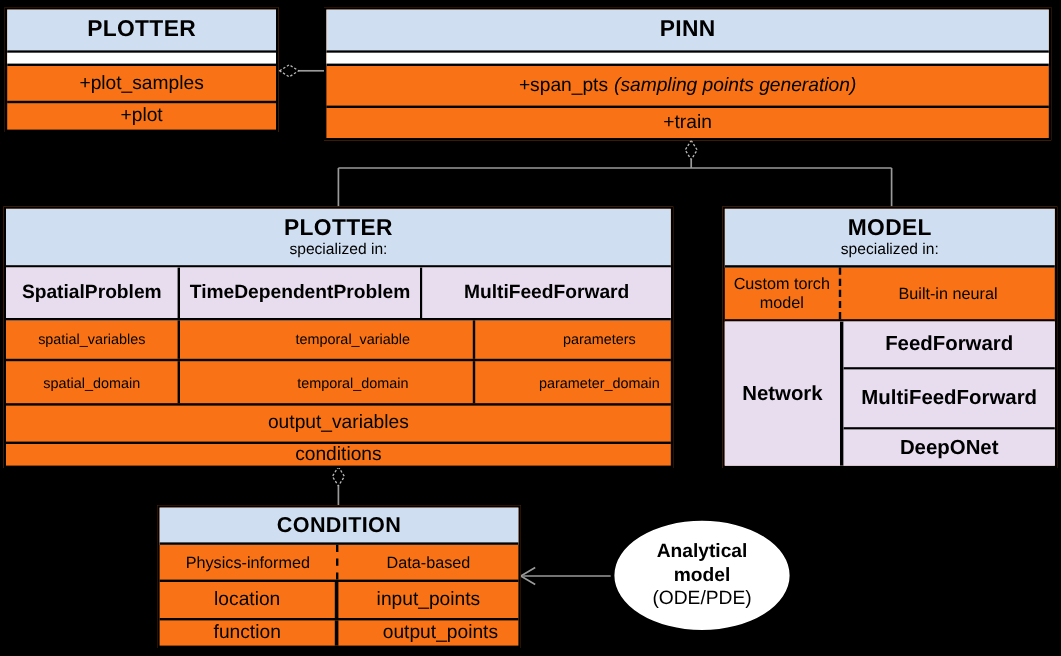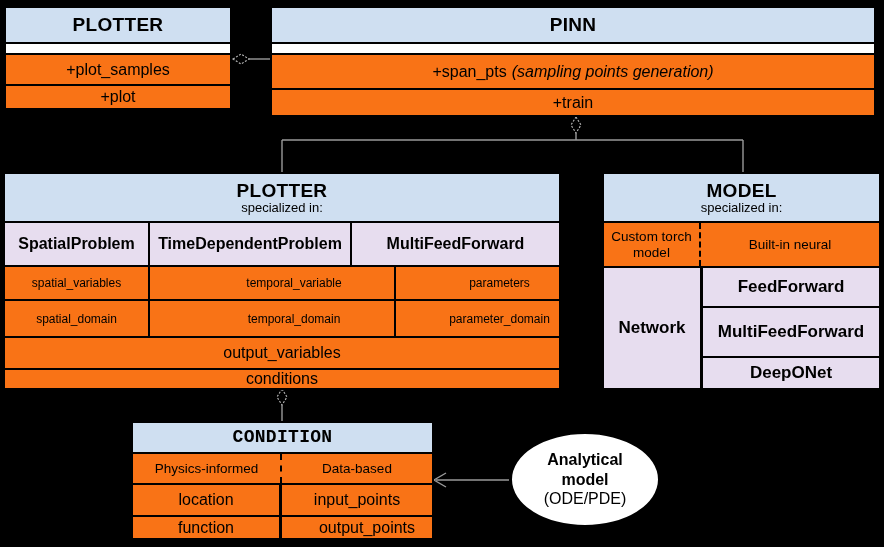--- a/index.html
+++ b/index.html
@@ -63,21 +63,21 @@
              font-weight:700;font-size:17px;background:var(--lavender);}
   .m-builtins{display:flex;flex-direction:column;}
   .m-cell{border-bottom:2px solid var(--border);display:flex;align-items:center;justify-content:center;
           font-weight:700;font-size:17px;background:var(--lavender);flex:none;}
   .m-cell.c1{height:38px;}
   .m-cell.c2{height:48px;}
   .m-cell.c3{border-bottom:none;flex:1;}
 
   
   .condition{left:131px;top:421px;width:303px;height:119px;}
-  .condition .box-hdr{height:29px;font-family:Liberation Mono, monospace;}
+  .condition .box-hdr{height:29px;}
   .condition .title{font-size:18px;}
   .c-grid{display:grid;grid-template-columns:149px 1fr;flex:none;}
   .c-grid>div{display:flex;align-items:center;justify-content:center;}
   .c-labels{height:29px;border-bottom:2px solid var(--border);font-size:13.5px;}
   .c-labels .dashed{border-right:2px dashed var(--border);}
   .c-row{font-size:16px;border-bottom:2px solid var(--border);height:30px;}
   .c-row .solid{border-right:3px solid var(--border);}
   .c-row.last{border-bottom:none;flex:1;height:auto;gap:20px;}
 
   

